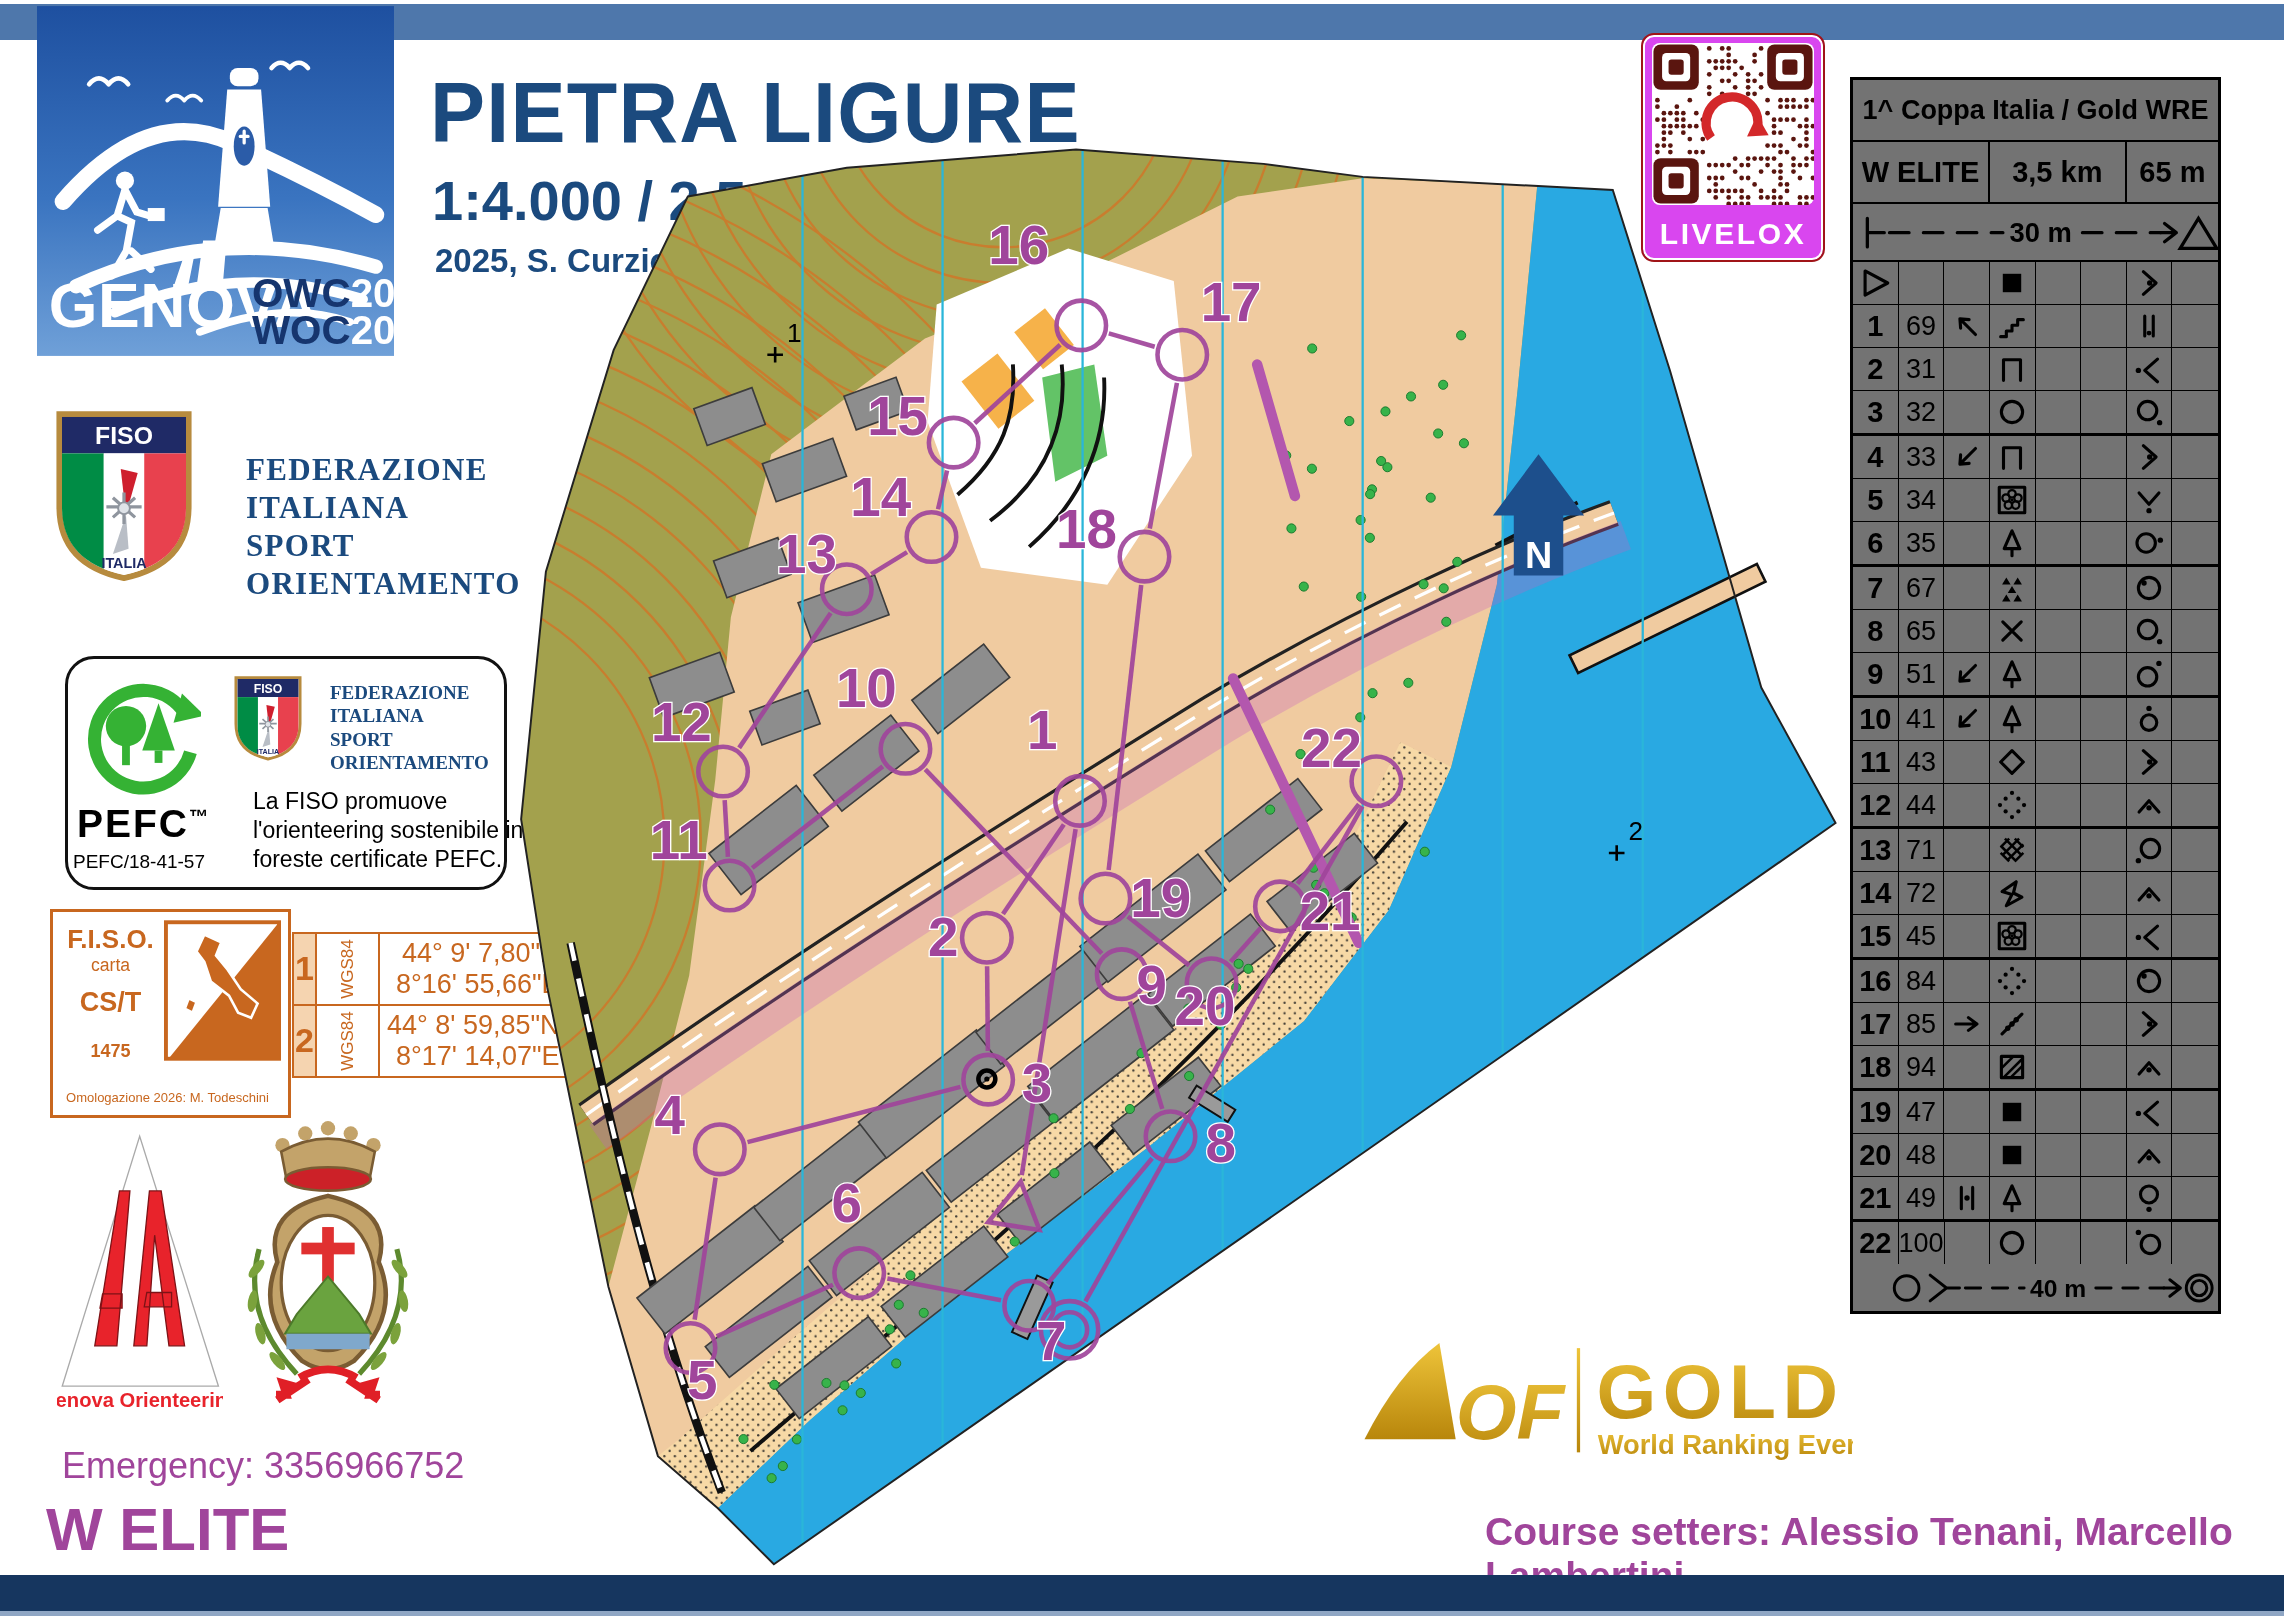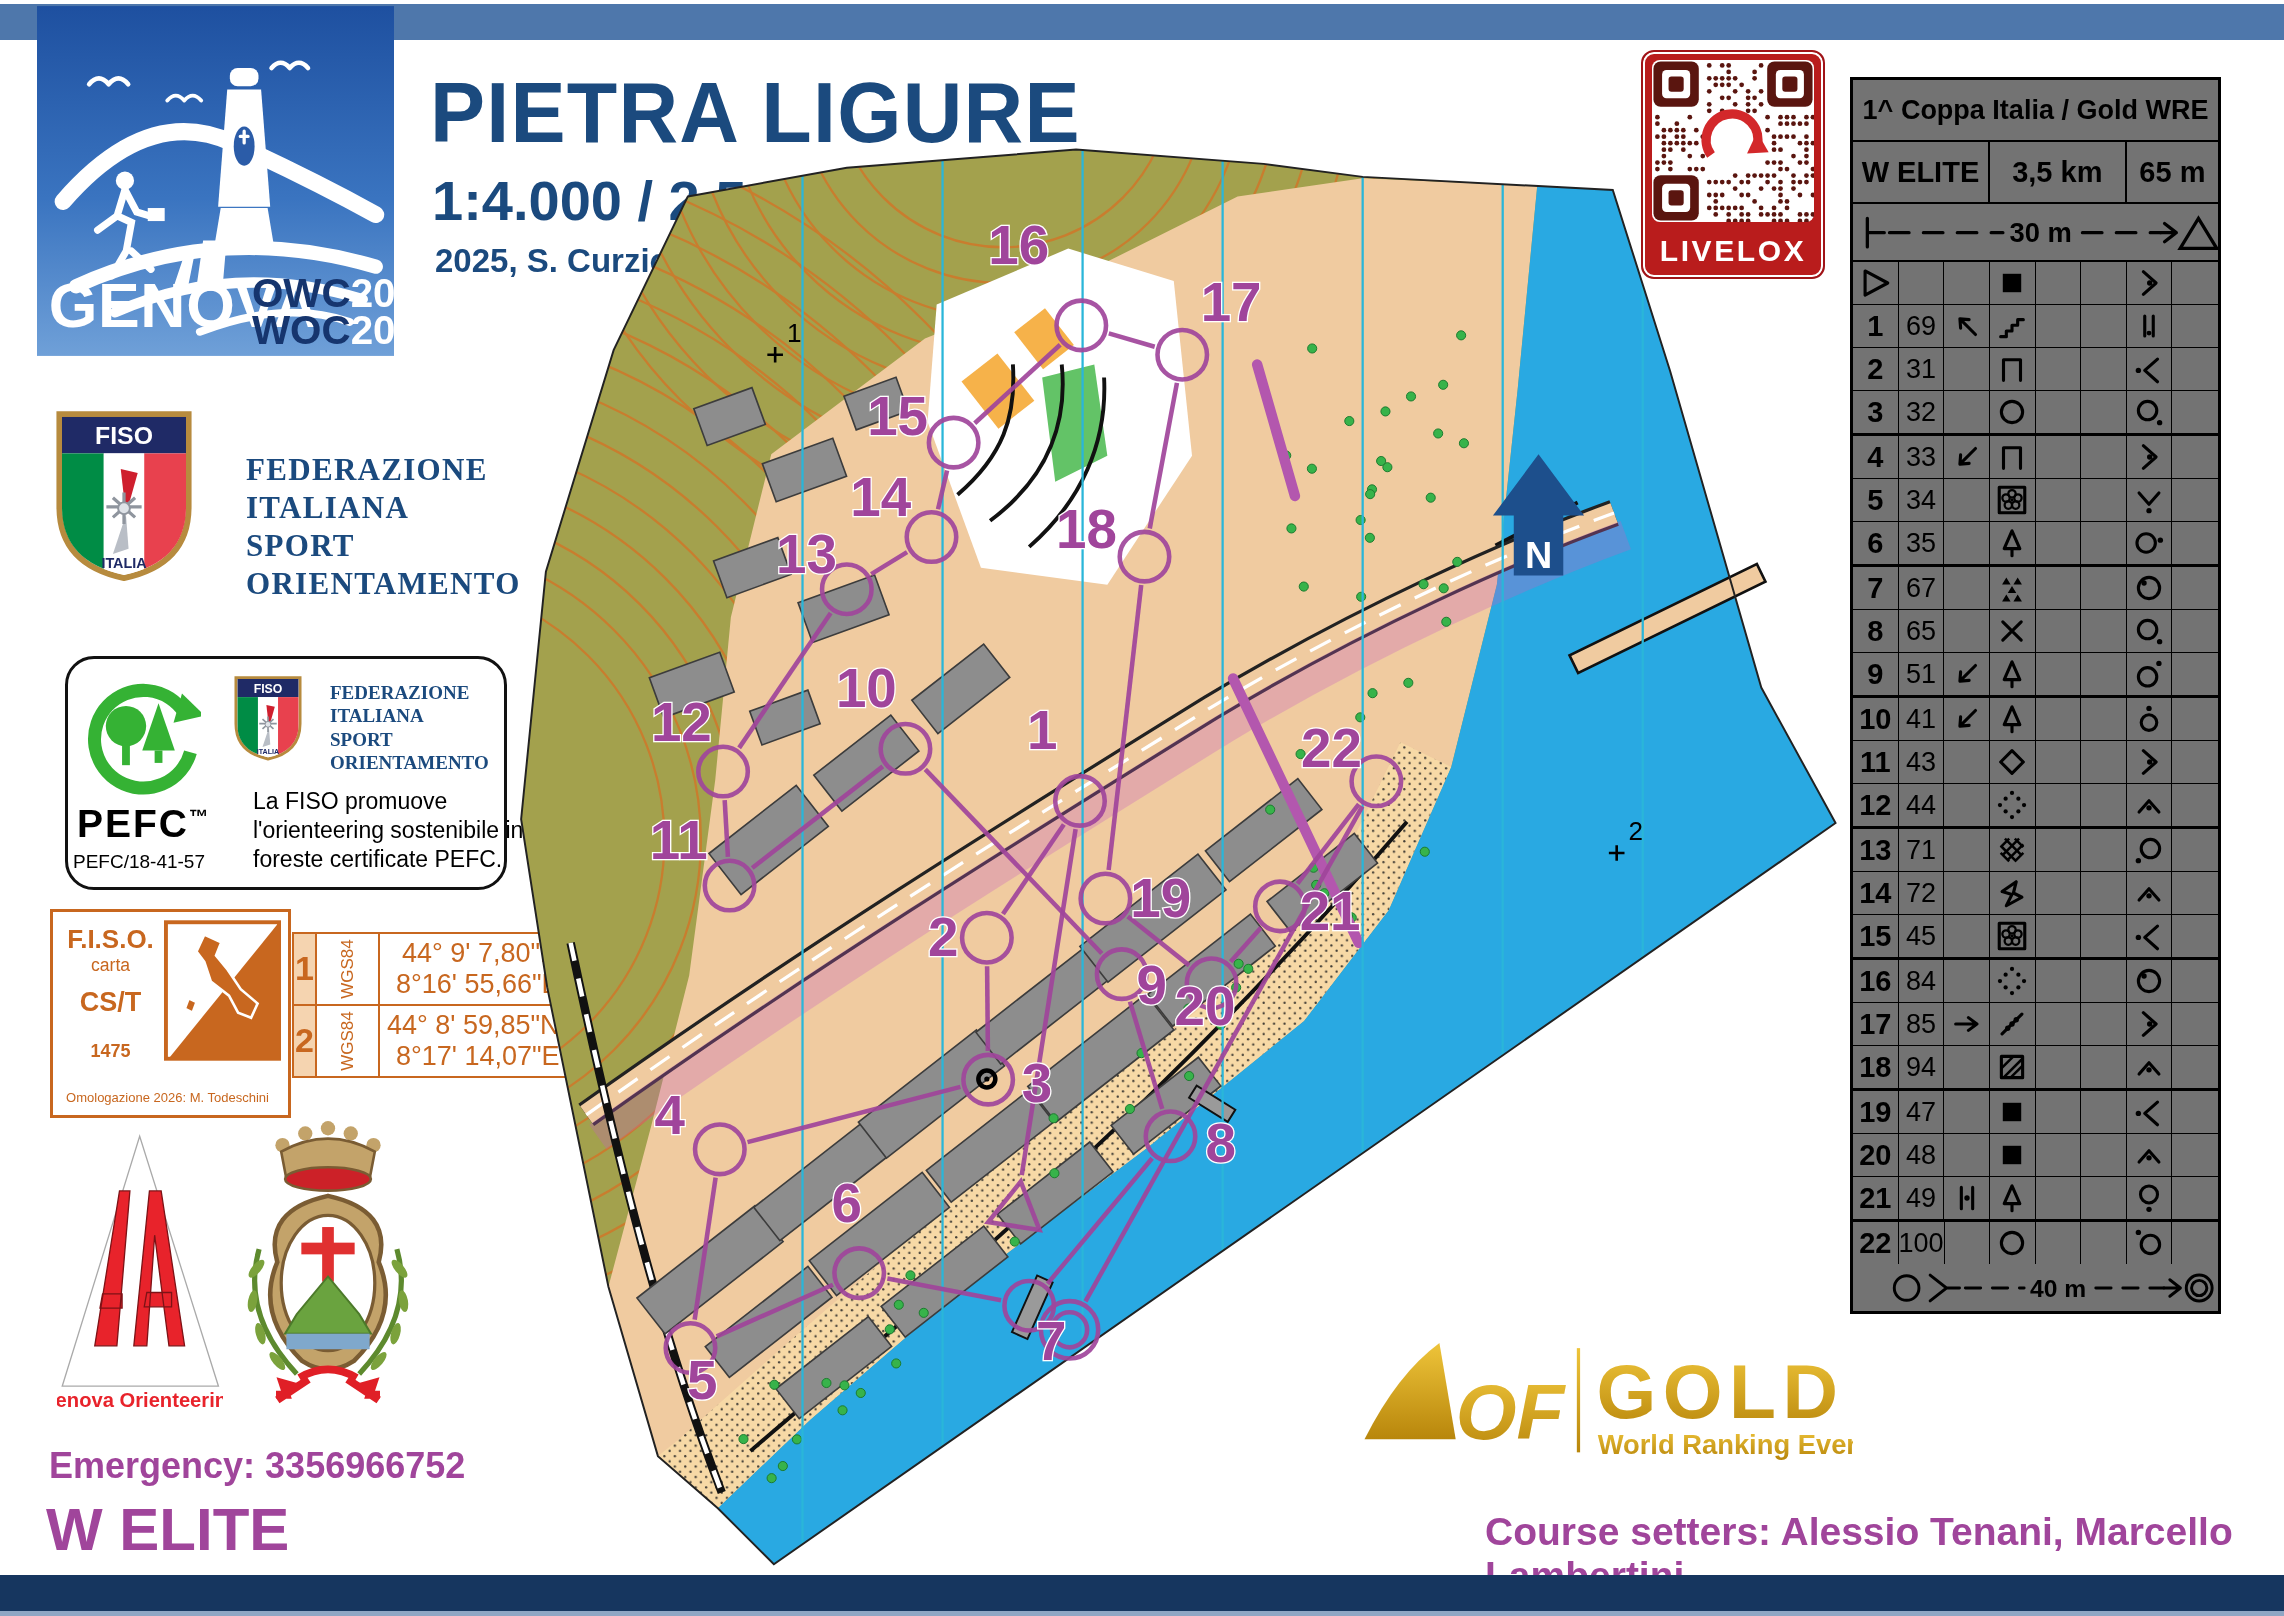--- a/index.html
+++ b/index.html
@@ -42,24 +42,24 @@
   #coord-table{left:292px;top:932px;width:210px;border-collapse:collapse;}
   #coord-table td{border:2.6px solid #c8671f;color:#c8671f;}
   .coord-num{width:34px;background:#f5d4b0;font-size:34px;font-weight:bold;text-align:center;}
   .coord-datum{width:26px;font-size:17px;}
   .coord-datum span{display:block;transform:rotate(-90deg);}
   .coord-val{font-size:27px;line-height:31px;padding:3.9px 6.5px;white-space:nowrap;text-align:right;}
   
   #aa-logo{left:57px;top:1131px;width:166px;height:280px;}
   #crest{left:237px;top:1119px;width:182px;height:298px;}
   
-  #emergency{left:49px;top:1445px;font-size:36px;font-weight:bold;}
+  #emergency{left:62px;top:1445px;font-size:36px;font-weight:normal;}
   #category{left:46px;top:1495px;font-size:60px;font-weight:bold;}
   
-  #livelox{left:1641px;top:50px;width:180px;height:225px;background:#b91c1c;border:2.6px solid #a01418;
+  #livelox{left:1641px;top:33px;width:180px;height:225px;background:#d946ef;border:2.6px solid #a01418;
            border-radius:13px;box-shadow:0 0 0 2px #fff inset;}
   #livelox .qrwrap{position:absolute;left:9px;top:7.8px;width:162px;height:162px;background:#fff;border-radius:7.8px;}
   #livelox .lbl{position:absolute;left:0;bottom:9px;width:100%;text-align:center;color:#fff;
                 font-size:30px;font-weight:bold;letter-spacing:2.6px;}
   
   #iof-block{left:1358px;top:1335px;width:495px;height:137px;}
   
   #setters{left:1485px;top:1510px;font-size:39px;font-weight:bold;}
   
   #card{left:1850px;top:77px;width:371px;border:3.3px solid #000;background:#737373;box-sizing:border-box;}

